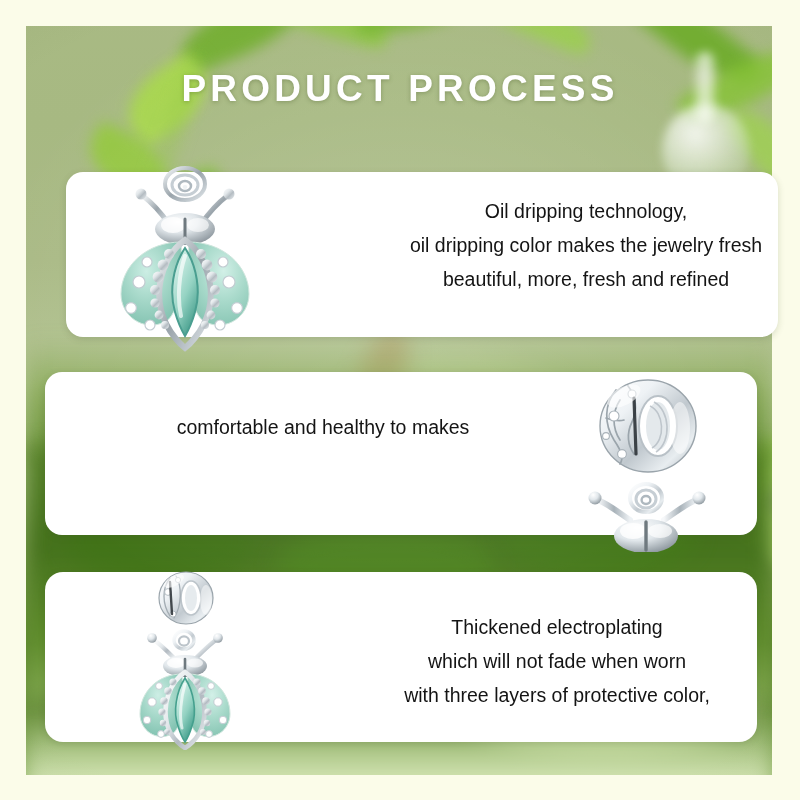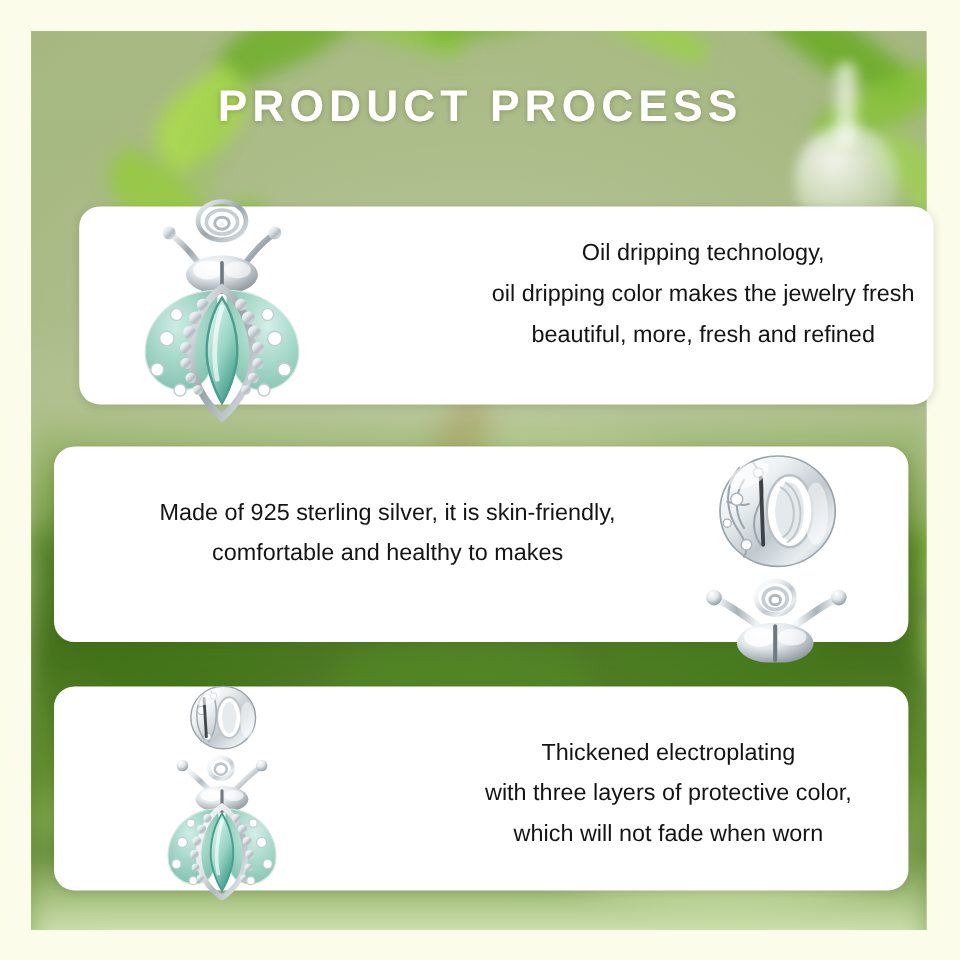--- a/index.html
+++ b/index.html
@@ -107,21 +107,21 @@
   
   .card {
     position: absolute;
     background: #ffffff;
     border-radius: 17px;
     box-shadow: 0 2px 7px rgba(60,80,40,0.18);
     z-index: 4;
   }
   .card-1 { left: 45px; top: 172px; width: 712px; height: 165px; margin-left: 21px; }
   .card-2 { left: 45px; top: 372px; width: 712px; height: 163px; }
-  .card-3 { left: 45px; top: 572px; width: 712px; height: 170px; }
+  .card-3 { left: 45px; top: 572px; width: 712px; height: 170px; border-radius: 18px; }
 
   .card-text {
     position: absolute;
     color: #141414;
     font-size: 19.5px;
     line-height: 34px;
     white-space: nowrap;
   }
   .card-text .line { display: block; }
   .text-1 {
@@ -288,21 +288,20 @@
         <circle cx="44" cy="100" r="5"></circle>
       <circle cx="126" cy="120" r="6"></circle>
         <circle cx="134" cy="146" r="5.4"></circle>
       <circle cx="117" cy="163" r="5"></circle>
         <circle cx="120" cy="100" r="5"></circle>
     </g>
   </svg>
 
   <div class="card card-2">
     <div class="card-text text-2">
-      <span class="line">Made of 925 sterling silver, it is skin-friendly,</span>
       <span class="line">comfortable and healthy to makes</span>
     </div>
   </div>
 
   <svg class="art art-2" viewBox="0 0 148 182">
     <defs>
       <linearGradient id="ringG" x1="0" y1="0" x2="1" y2="1">
         <stop offset="0%" stop-color="#ffffff"></stop>
         <stop offset="30%" stop-color="#eef2f5"></stop>
         <stop offset="58%" stop-color="#c0c8ce"></stop>
@@ -369,22 +368,22 @@
 
     <ellipse cx="70" cy="166" rx="32" ry="17" fill="url(#head2)"></ellipse>
     <ellipse cx="57" cy="161" rx="13" ry="8" fill="#ffffff" opacity=".8"></ellipse>
     <ellipse cx="84" cy="161" rx="12" ry="7" fill="#ffffff" opacity=".65"></ellipse>
     <path d="M70 152 L70 180" stroke="#6f797f" stroke-width="3.4" stroke-linecap="round"></path>
   </svg>
 
   <div class="card card-3">
     <div class="card-text text-3">
       <span class="line">Thickened electroplating</span>
+      <span class="line">which will not fade when worn</span>
       <span class="line">with three layers of protective color,</span>
-      <span class="line">which will not fade when worn</span>
     </div>
   </div>
 
   <svg class="art art-3" viewBox="0 0 146 184">
     <defs>
       <linearGradient id="ringG3" x1="0" y1="0" x2="1" y2="1">
         <stop offset="0%" stop-color="#ffffff"></stop>
         <stop offset="32%" stop-color="#eef2f5"></stop>
         <stop offset="60%" stop-color="#c2cad0"></stop>
         <stop offset="82%" stop-color="#e9eef1"></stop>

